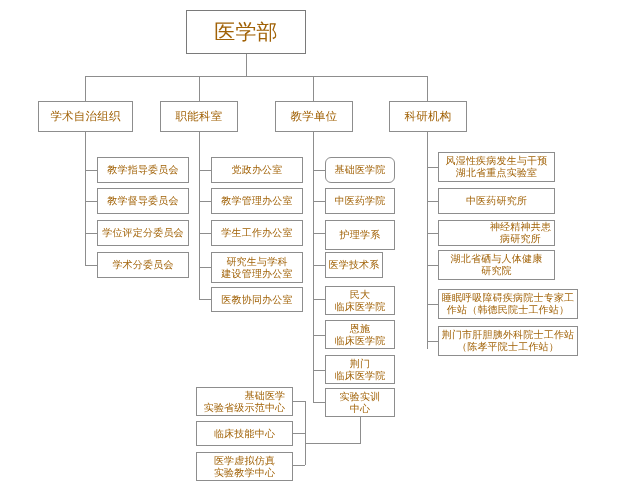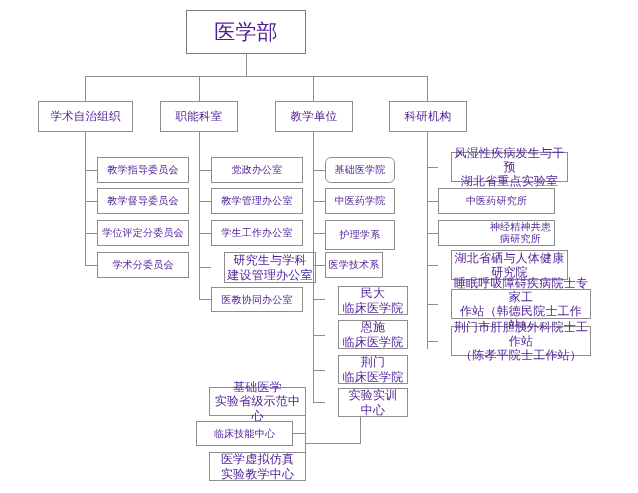--- a/index.html
+++ b/index.html
@@ -13,43 +13,42 @@
     height: 493px;
     background: #ffffff;
     font-family: "DejaVu Sans", "Liberation Sans", sans-serif;
     overflow: hidden;
   }
   .node {
     position: absolute;
     box-sizing: border-box;
     border: 1px solid #8d8d8d;
     background: #ffffff;
-    color: #4c1d95;
+    color: #a16207;
     display: flex;
     align-items: center;
     justify-content: center;
     text-align: center;
     line-height: 1.18;
     white-space: pre-line;
     letter-spacing: 0.2px;
   }
   .node.root {
     font-size: 21px;
     border-width: 1px;
     border-color: #7a7a7a;
   }
   .node.lvl2 {
     font-size: 11.5px;
   }
   .node.leaf {
     font-size: 10px;
   }
   .node.leaf-sm {
-    font-size: 12px;
-    margin-left: 13px;
+    font-size: 10px;
   }
   .line {
     position: absolute;
     background: #8d8d8d;
   }
   .line.h { height: 1px; }
   .line.v { width: 1px; }
 </style>
 </head>
 <body>
@@ -141,19 +140,19 @@
 
   <div class="line v" style="left:360px; top:417px; height:26px;"></div>
 
   <div class="line h" style="left:305px; top:443px; width:56px;"></div>
 
   <div class="line v" style="left:305px; top:401px; height:64px;"></div>
   <div class="line h" style="left:293px; top:401px; width:12px;"></div>
   <div class="line h" style="left:293px; top:433px; width:12px;"></div>
   <div class="line h" style="left:293px; top:465px; width:12px;"></div>
 
-  <div class="node leaf leaf-sm" style="left:196px; top:387px; width:97px; height:29px;">基础医学
+  <div class="node leaf leaf-sm" style="left:196px; top:387px; width:97px; height:29px;text-align:right;">基础医学
 实验省级示范中心</div>
   <div class="node leaf" style="left:196px; top:421px; width:97px; height:25px;">临床技能中心</div>
   <div class="node leaf leaf-sm" style="left:196px; top:452px; width:97px; height:29px;">医学虚拟仿真
 实验教学中心</div>
 
 </div>
 
 </body></html>

